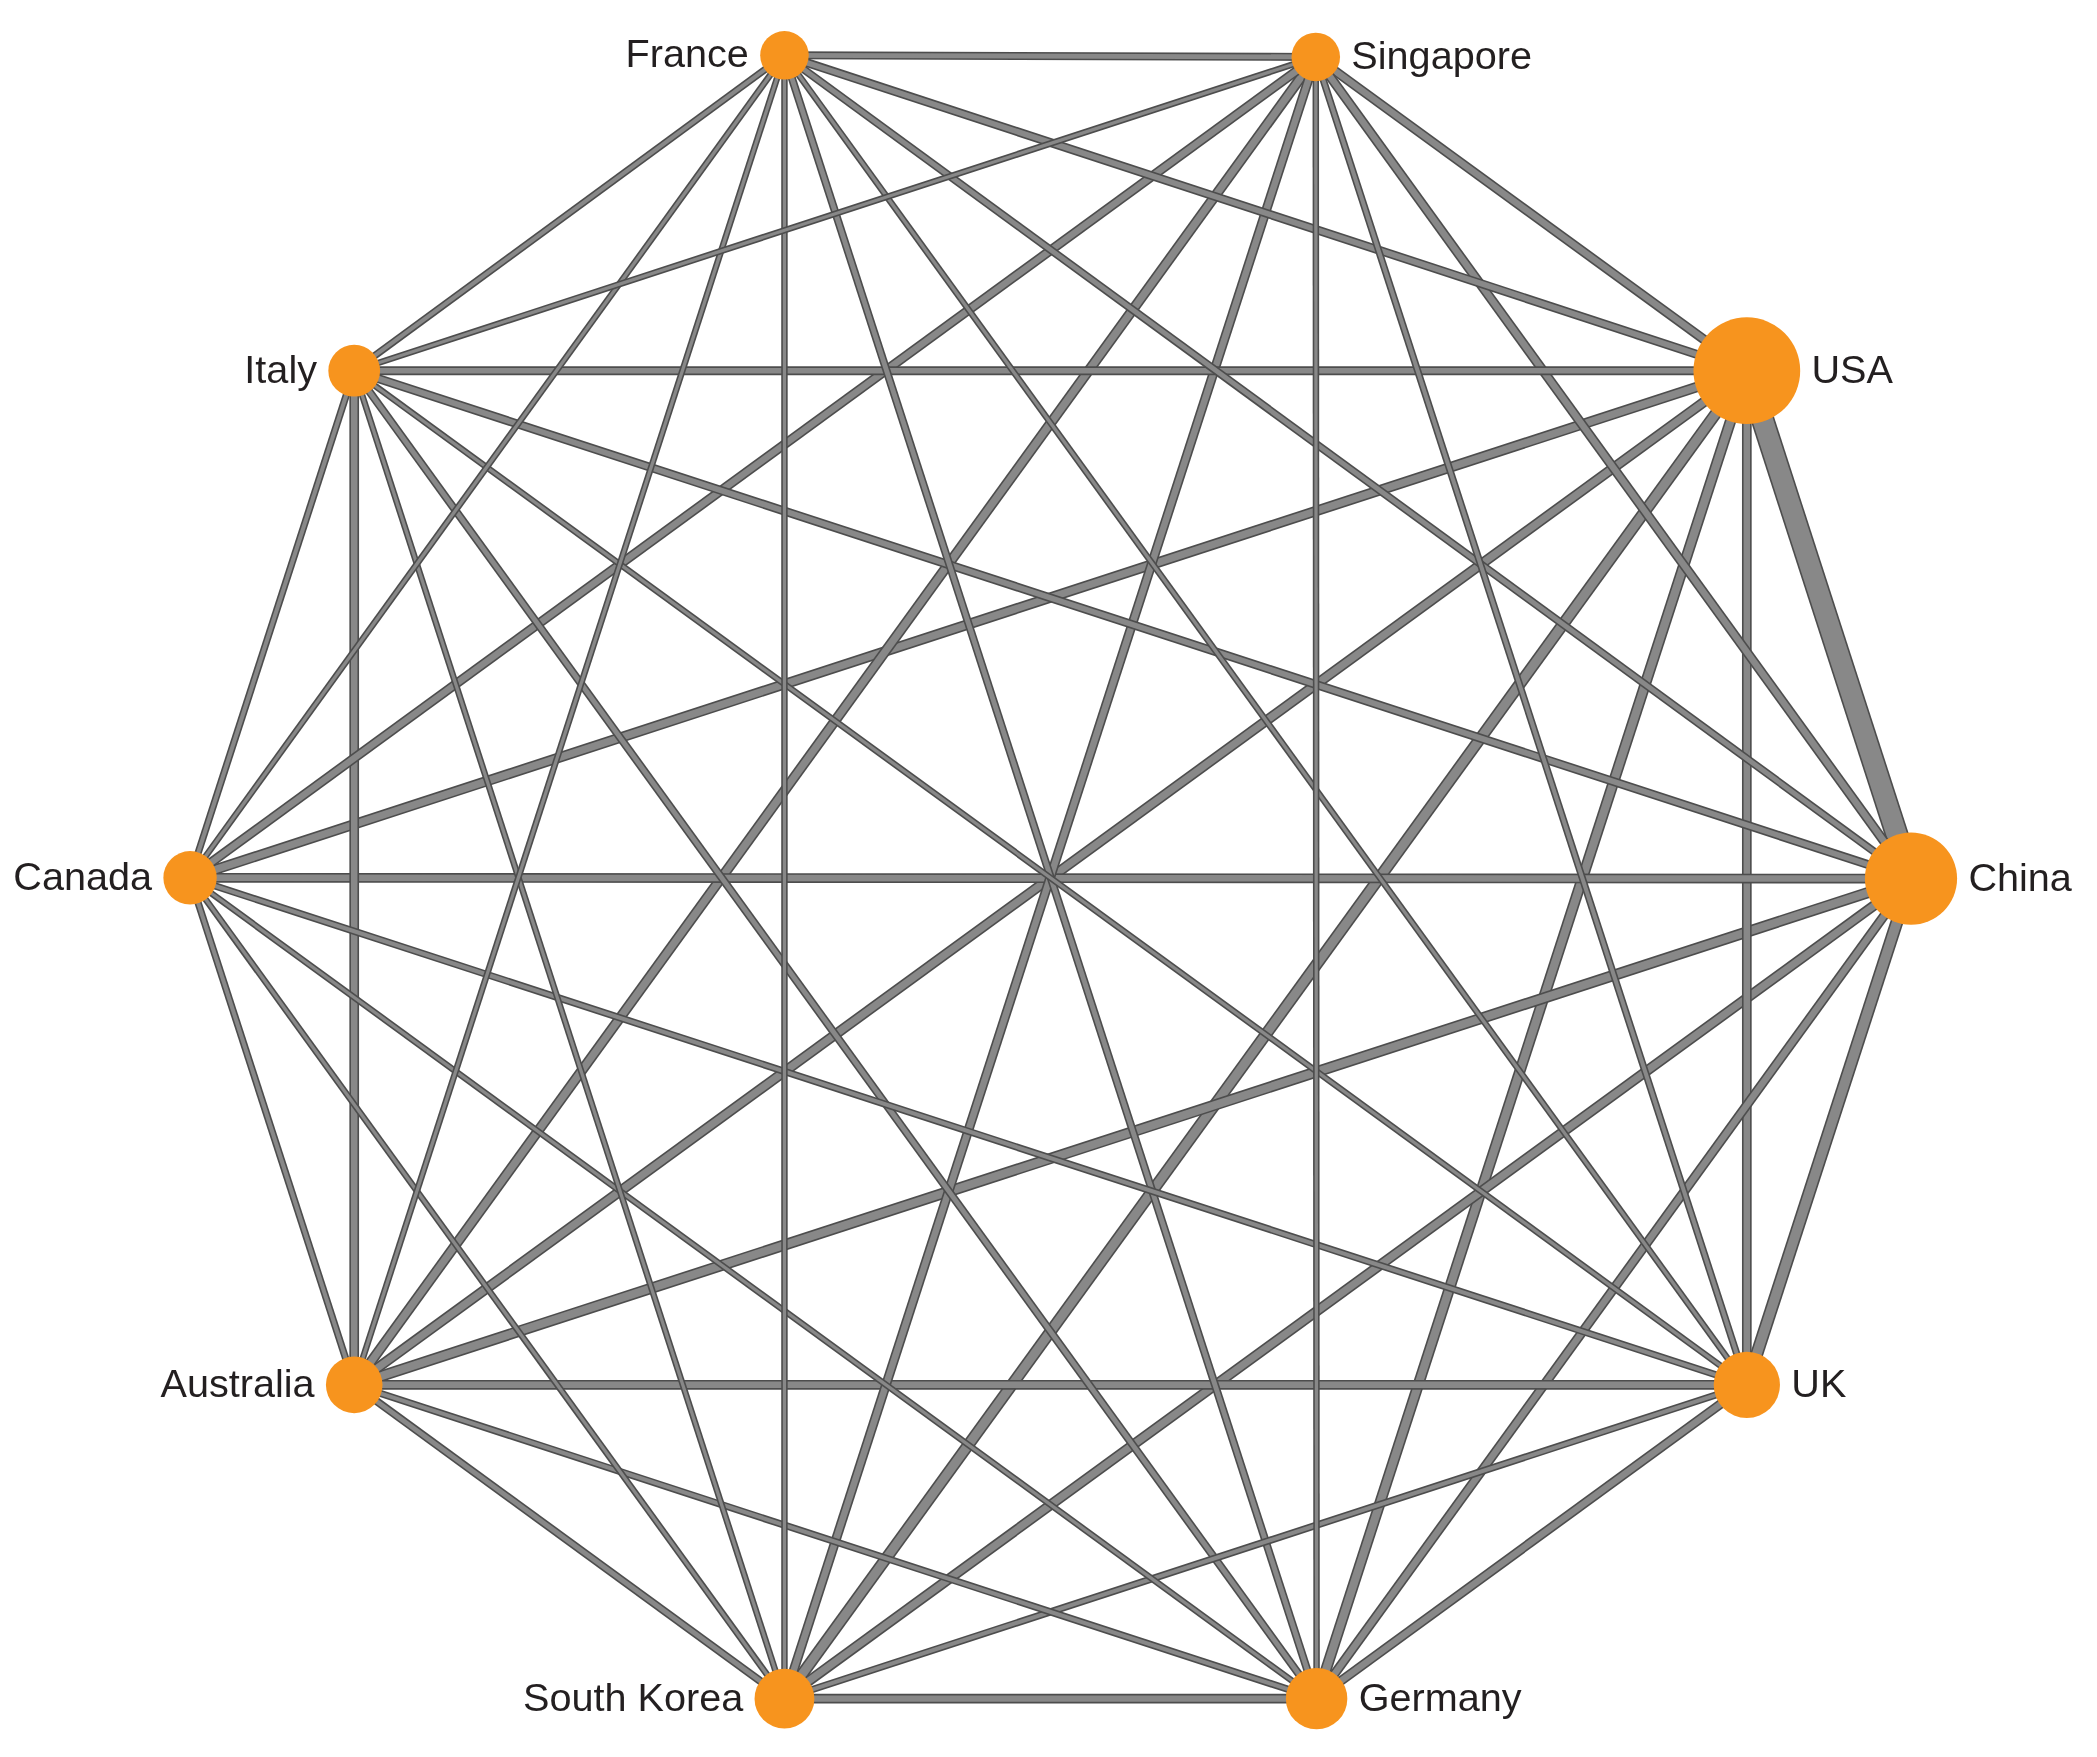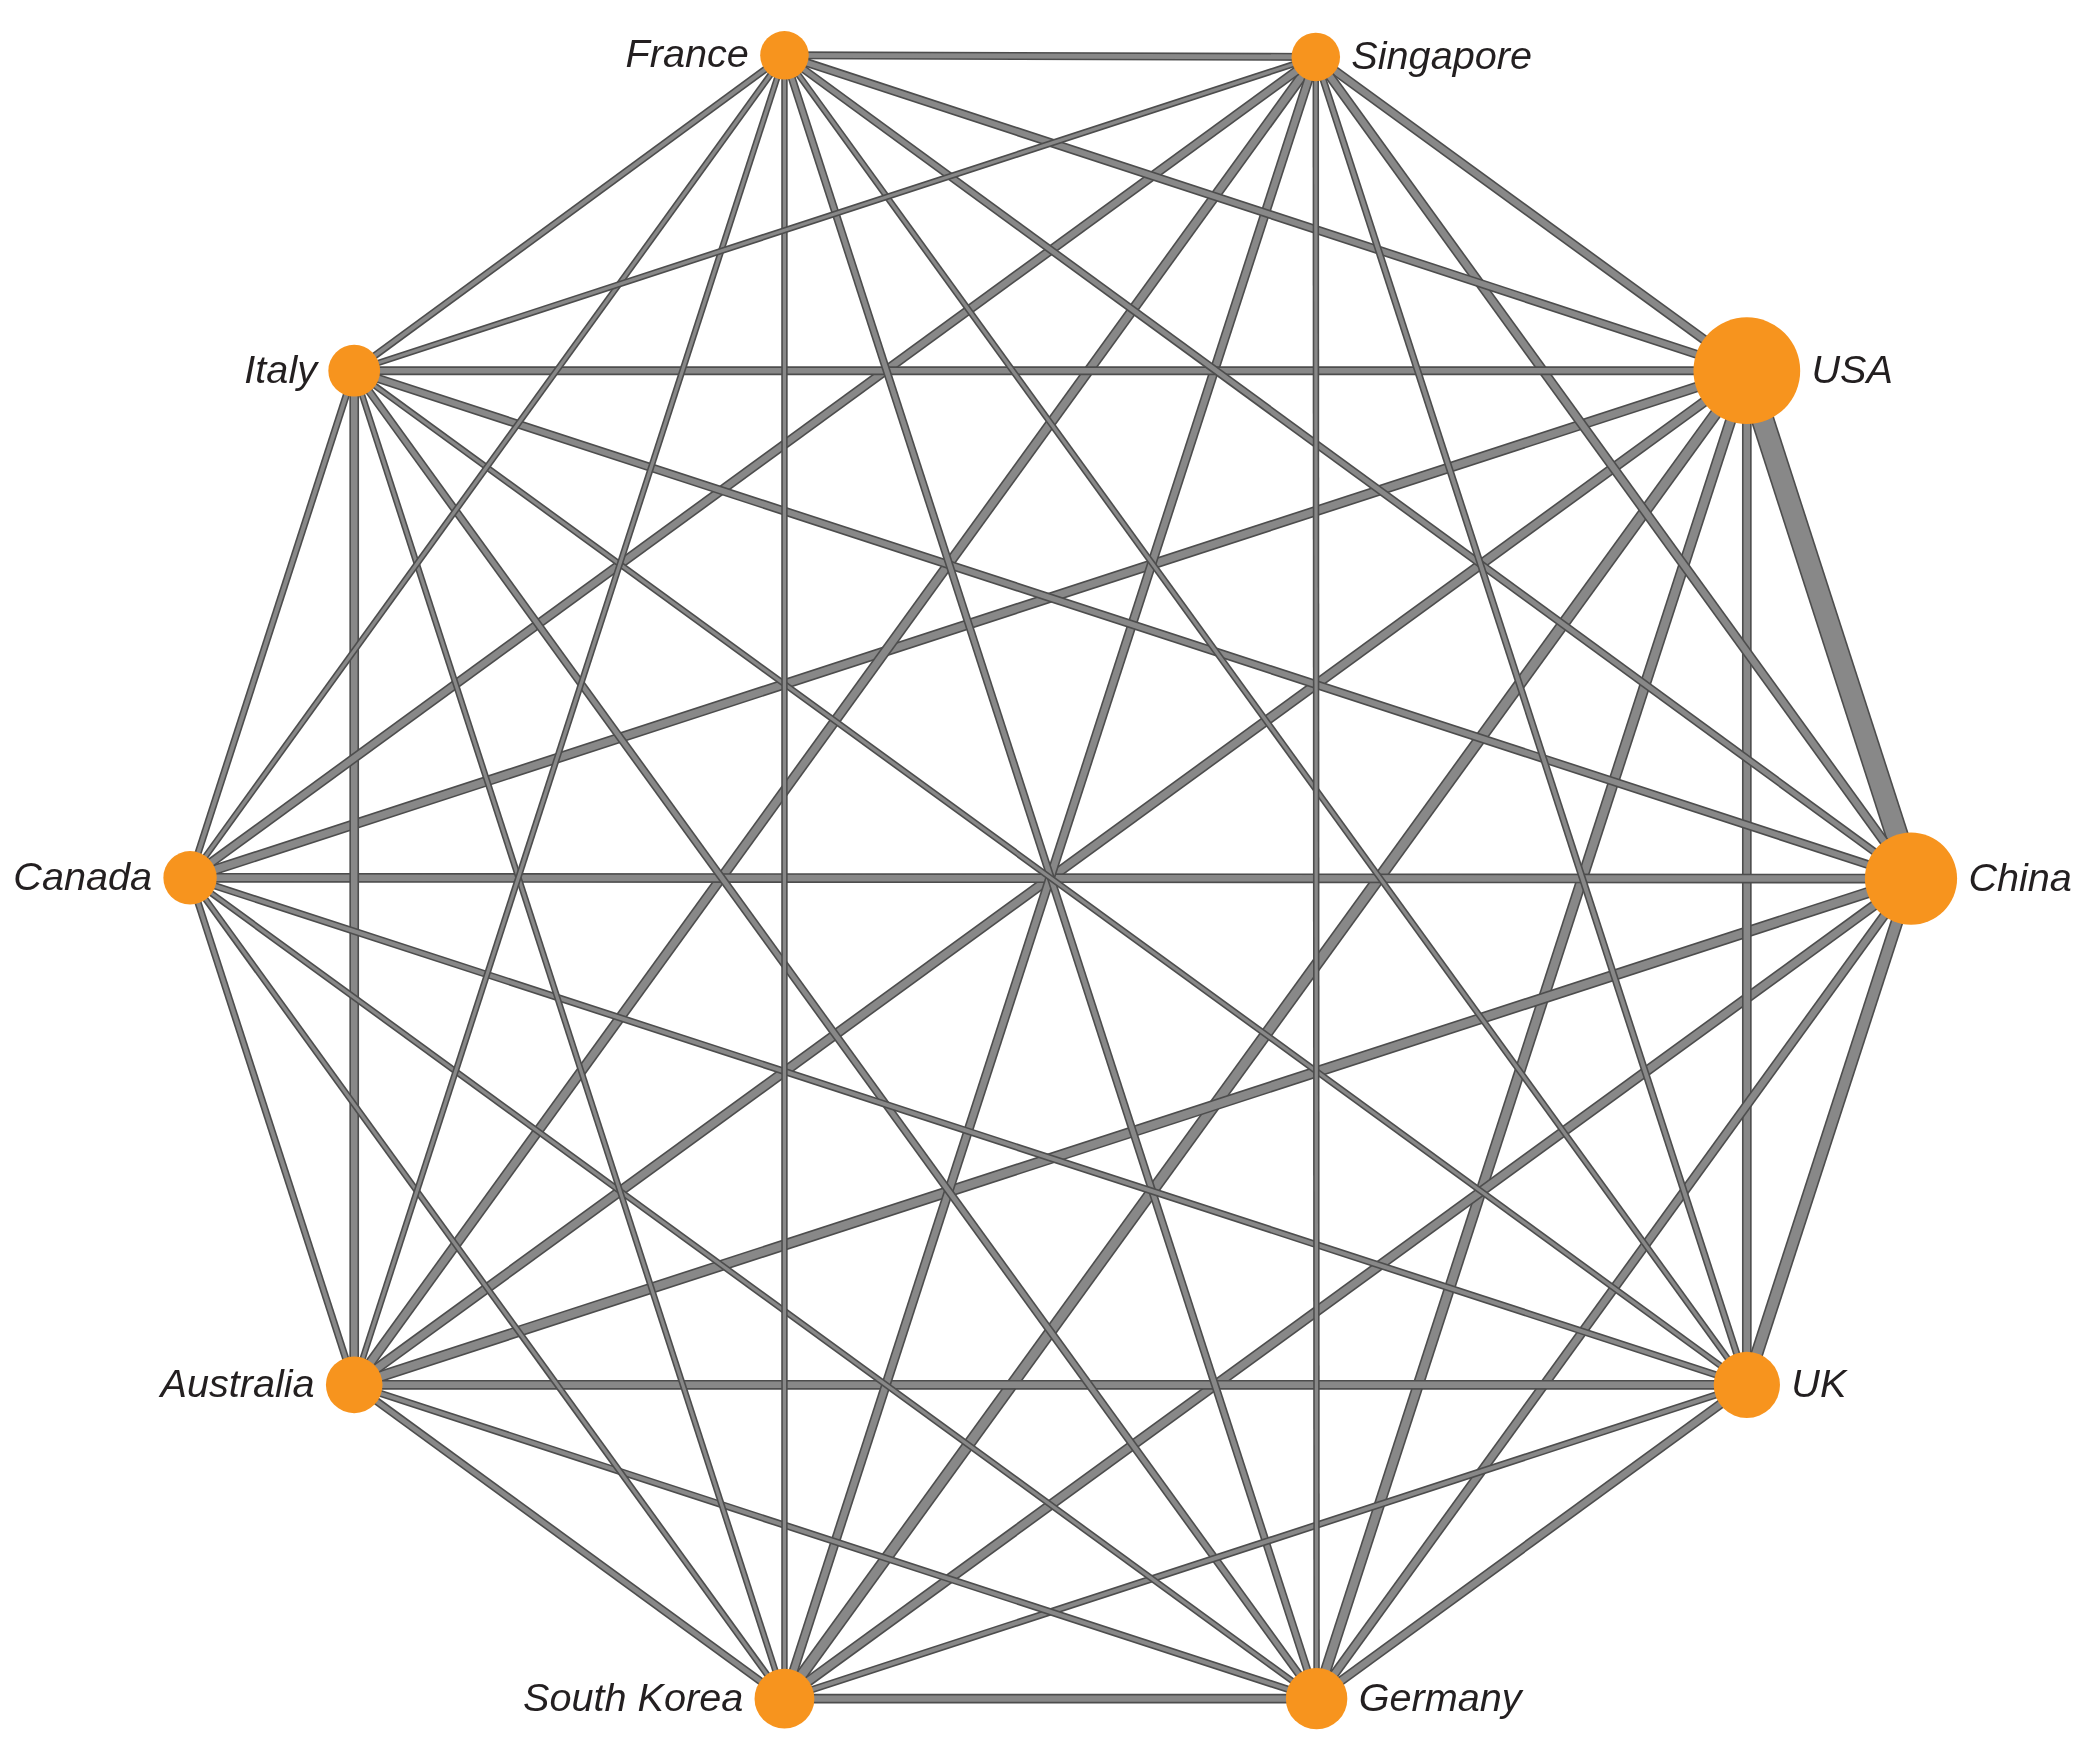--- a/index.html
+++ b/index.html
@@ -7,21 +7,20 @@
     padding: 0;
     background: #ffffff;
   }
   #stage {
     position: relative;
     width: 2097px;
     height: 1758px;
     background: #ffffff;
     overflow: hidden;
     font-family: "Liberation Sans", sans-serif;
-    font-style: italic;
   }
   svg#graph {
     position: absolute;
     left: 0;
     top: 0;
     width: 2097px;
     height: 1758px;
     display: block;
   }
   .edge {

